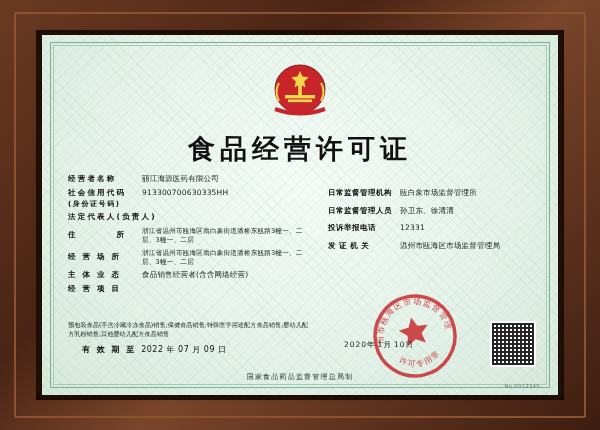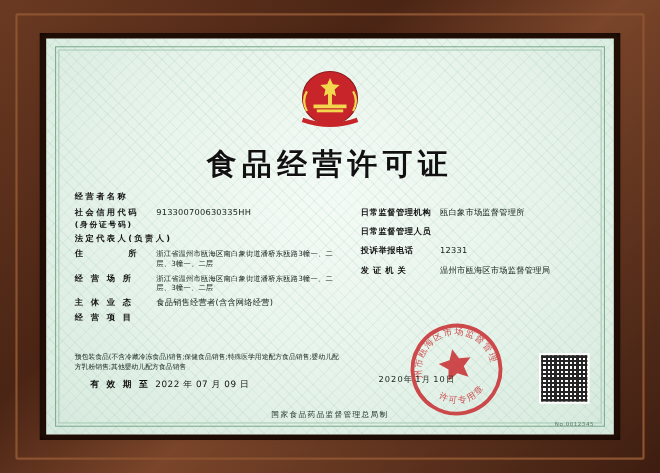--- a/index.html
+++ b/index.html
@@ -106,21 +106,21 @@
   }
   .cols {
     display: flex;
     gap: 12px;
   }
   .col-left { width: 248px; }
   .col-right { width: 204px; }
 
   .field {
     display: flex;
-    align-items: flex-start;
+    align-items: center;
     margin-bottom: 5.5px;
   }
   .flabel {
     flex: 0 0 auto;
     color: #111;
     font-weight: bold;
     white-space: nowrap;
     letter-spacing: 2.2px;
     font-family: "DejaVu Sans", "Liberation Sans", sans-serif;
   }
@@ -252,20 +252,21 @@
 
     <div id="cert-title">食品经营许可证</div>
 
     <div id="body">
       <div class="cols">
 
         <div class="col-left">
 
           <div class="field">
             <div class="flabel">经营者名称</div>
+            <div class="fvalue">丽江海源医药有限公司</div>
           </div>
 
           <div class="field">
             <div class="flabel">社会信用代码</div>
             <div class="fvalue">913300700630335HH</div>
           </div>
           <div class="sub-note">(身份证号码)</div>
 
           <div class="field">
             <div class="flabel">法定代表人(负责人)</div>
@@ -296,20 +297,21 @@
         <div class="col-right">
 
 
           <div class="field" style="margin-top:14px">
             <div class="flabel">日常监督管理机构</div>
             <div class="fvalue">瓯白象市场监督管理所</div>
           </div>
 
           <div class="field" style="margin-top:9px">
             <div class="flabel">日常监督管理人员</div>
+            <div class="fvalue">孙卫东、徐清清</div>
           </div>
 
           <div class="field" style="margin-top:9px">
             <div class="flabel">投诉举报电话</div>
             <div class="fvalue">12331</div>
           </div>
 
           <div class="field" style="margin-top:9px">
             <div class="flabel">发 证 机 关</div>
             <div class="fvalue">温州市瓯海区市场监督管理局</div>

